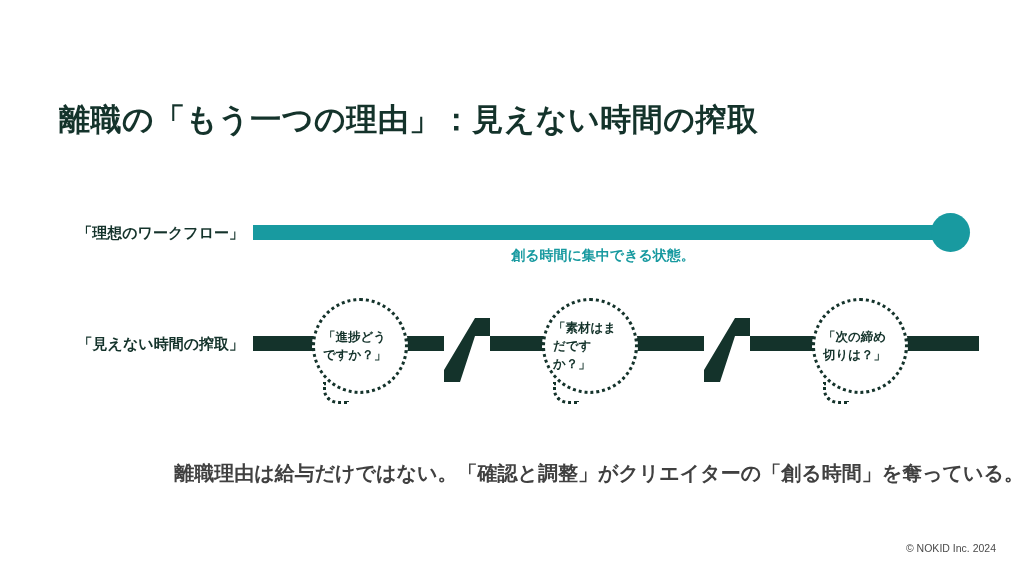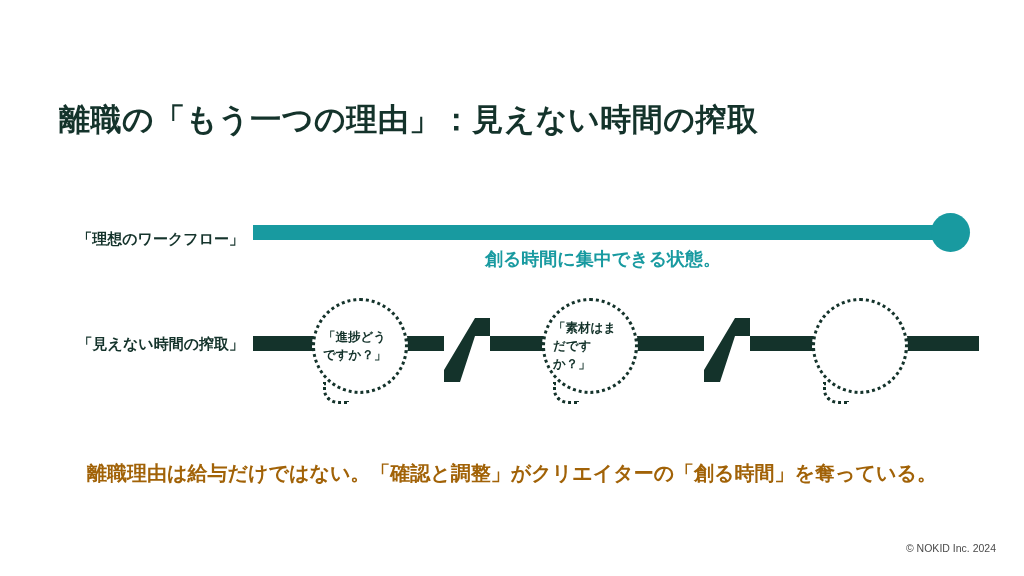--- a/index.html
+++ b/index.html
@@ -36,21 +36,21 @@
   
   .row-label {
     position: absolute;
     font-size: 15px;
     font-weight: bold;
     color: #14332B;
     white-space: nowrap;
     text-align: right;
     line-height: 1;
   }
-  #label-ideal  { left: 44px; top: 231px; width: 200px; }
+  #label-ideal  { left: 44px; top: 225px; width: 200px; }
   #label-actual { left: 44px; top: 336px; width: 200px; }
 
   
   #ideal-line {
     position: absolute;
     left: 253px;
     top: 225px;
     width: 700px;
     height: 15px;
     background: #189AA0;
@@ -63,21 +63,21 @@
     height: 39px;
     border-radius: 50%;
     background: #189AA0;
   }
   #ideal-caption {
     position: absolute;
     left: 253px;
     top: 247px;
     width: 700px;
     text-align: center;
-    font-size: 18px;
+    font-size: 14px;
     font-weight: bold;
     color: #189AA0;
     white-space: nowrap;
   }
 
   
   #actual-track {
     position: absolute;
     left: 253px;
     top: 310px;
@@ -123,24 +123,24 @@
   #bubble-0 { left: 312px; top: 298px; font-family: Liberation Serif, serif; }
   #bubble-1 { left: 542px; top: 298px; }
   #bubble-2 { left: 812px; top: 298px; }
 
   
   #summary {
     position: absolute;
     left: 0;
     top: 460px;
     width: 1024px;
-    text-align: center;
+    text-align: right;
     font-size: 20px;
     font-weight: bold;
-    color: #a16207;
+    color: #404040;
     white-space: nowrap;
   }
 
   
   #footer-credit {
     position: absolute;
     right: 28px;
     top: 542px;
     font-size: 10.5px;
     color: #4B4B4B;
@@ -180,20 +180,21 @@
     <span class="bubble-text">「進捗どうですか？」</span>
     <span class="bubble-tail"></span>
   </div>
 
   <div id="bubble-1" class="bubble">
     <span class="bubble-text">「素材はまだですか？」</span>
     <span class="bubble-tail"></span>
   </div>
 
   <div id="bubble-2" class="bubble">
+    <span class="bubble-text">「次の締め切りは？」</span>
     <span class="bubble-tail"></span>
   </div>
 
   <div id="summary">離職理由は給与だけではない。「確認と調整」がクリエイターの「創る時間」を奪っている。</div>
 
   <div id="footer-credit">© NOKID Inc. 2024</div>
 
 </div>
 
 </body></html>

